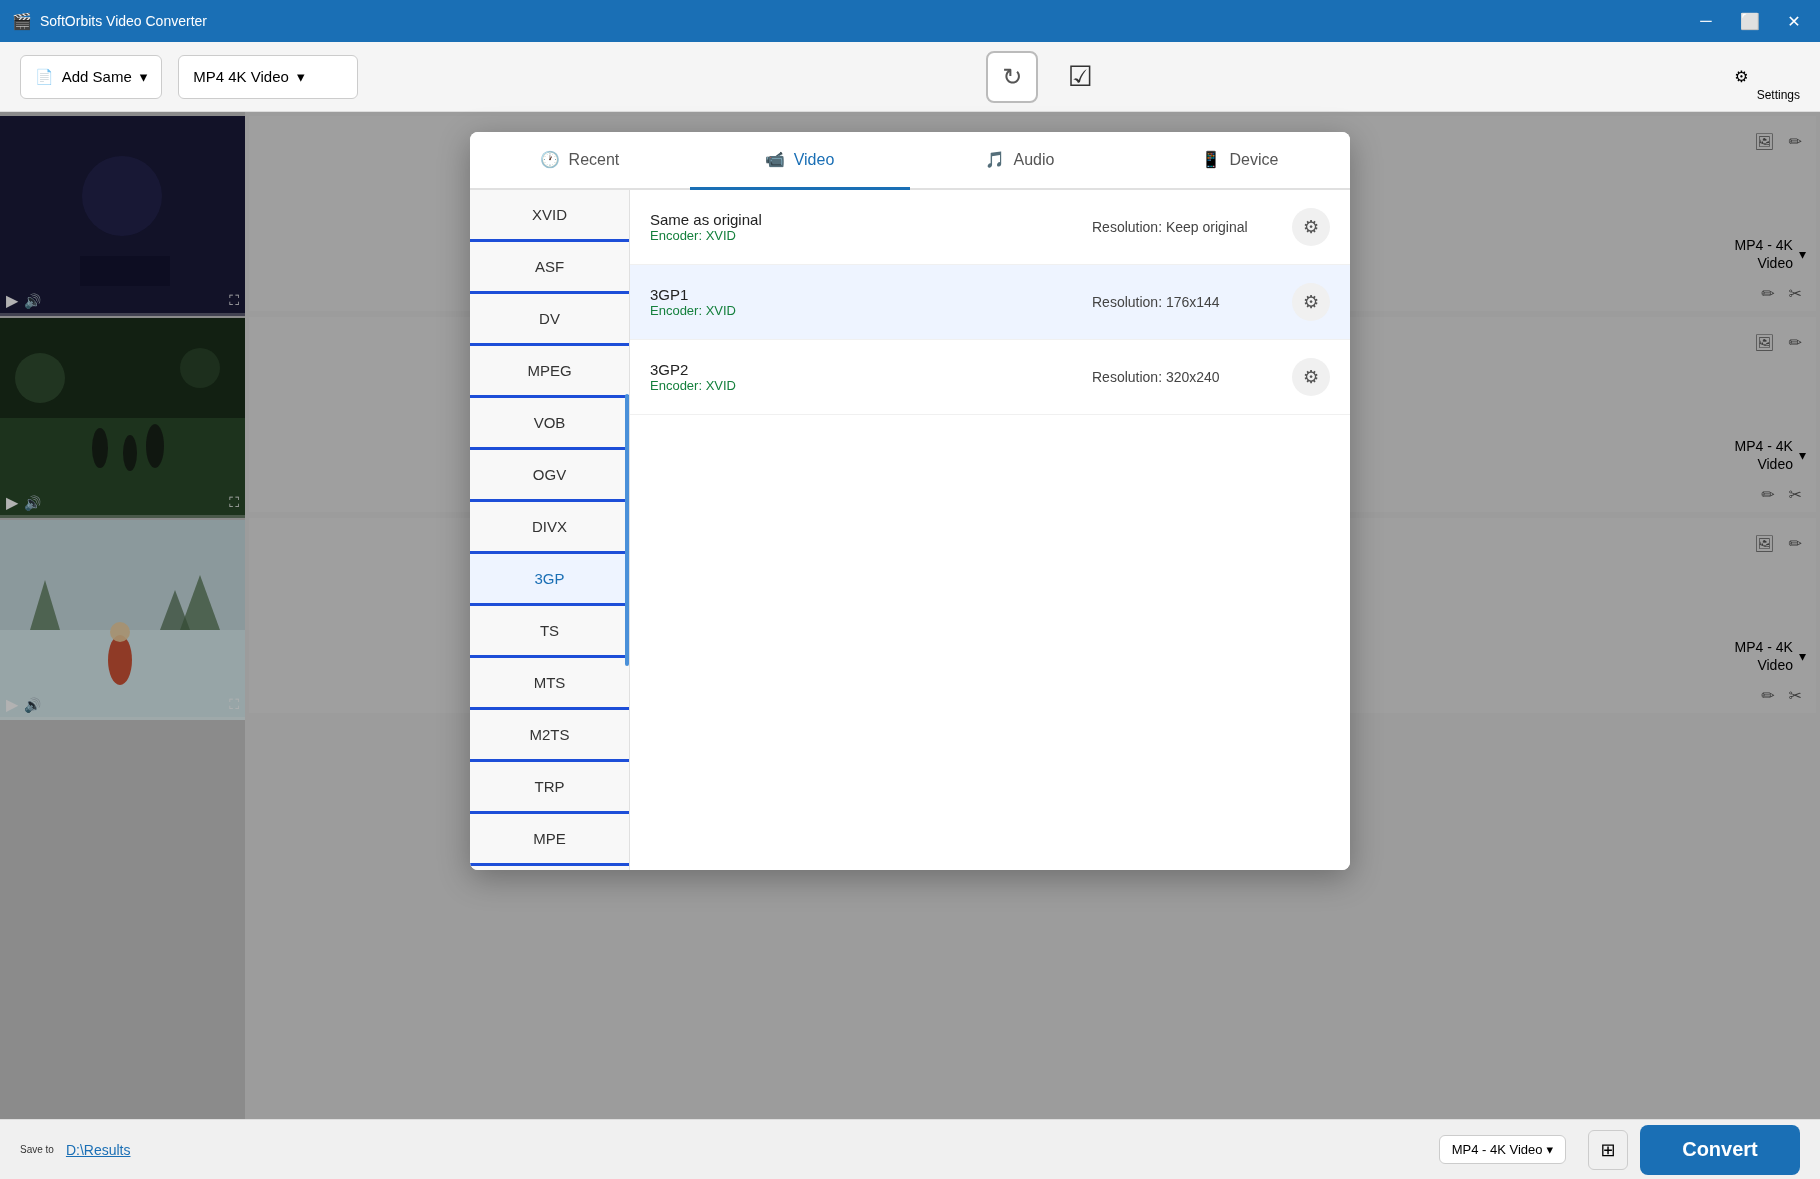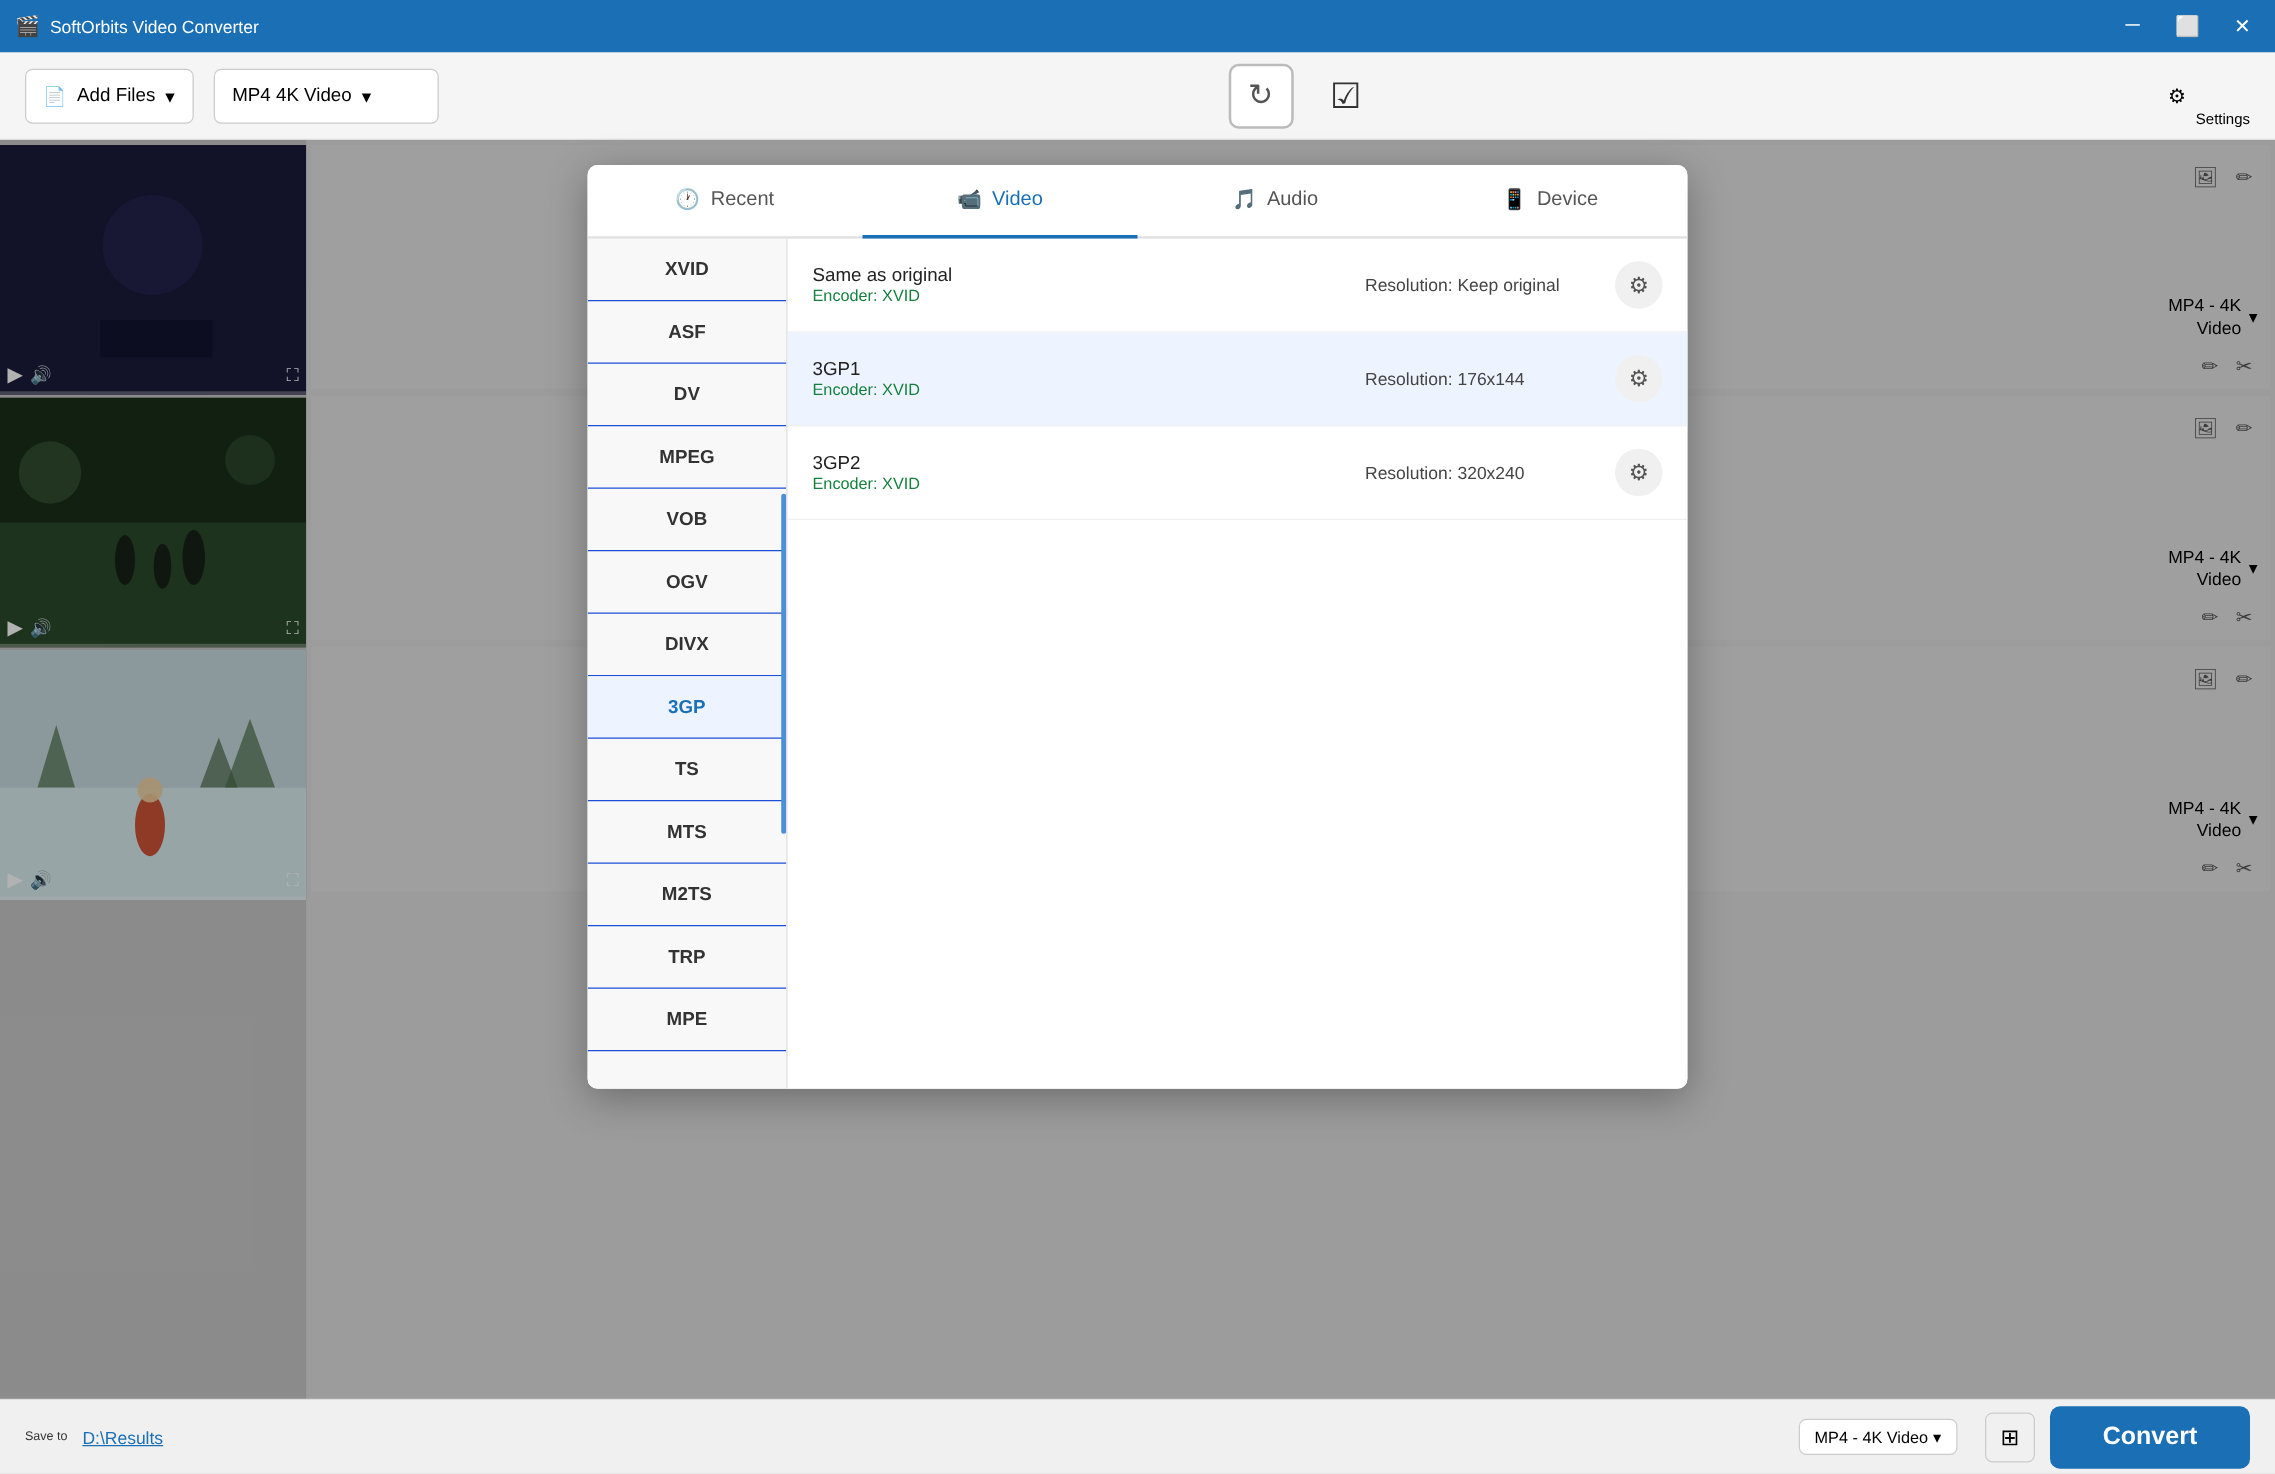--- a/index.html
+++ b/index.html
@@ -308,23 +308,23 @@
       width: 160px;
       background: #f8f8f8;
       border-right: 1px solid #e0e0e0;
       overflow-y: auto;
       position: relative;
     }
     .format-list-item {
       padding: 16px 20px;
       cursor: pointer;
       font-size: 15px;
-      font-weight: 700;
+      font-weight: 400;
       color: #333;
-      border-bottom: 1px solid #1d4ed8;
+      border-bottom: 3px solid #1d4ed8;
       text-align: center;
     }
     .format-list-item.active {
       background: #eef4ff;
       color: #1a6fb5;
     }
     .scroll-indicator {
       position: absolute;
       right: 0;
       top: 30%;
@@ -395,21 +395,21 @@
   <div class="title-bar-controls">
     <button class="title-bar-btn">─</button>
     <button class="title-bar-btn">⬜</button>
     <button class="title-bar-btn">✕</button>
   </div>
 </div>
 
 <div class="toolbar">
   <button class="add-files-btn">
     <span>📄</span>
-    <span>Add Files</span>
+    <span>Add Same</span>
     <span>▾</span>
   </button>
   <div class="format-selector">
     <span>MP4 4K Video</span>
     <span>▾</span>
   </div>
   <div class="toolbar-spacer"></div>
   <button class="refresh-btn">
     <span style="font-size:24px; font-weight:300;">↻</span>
   </button>

